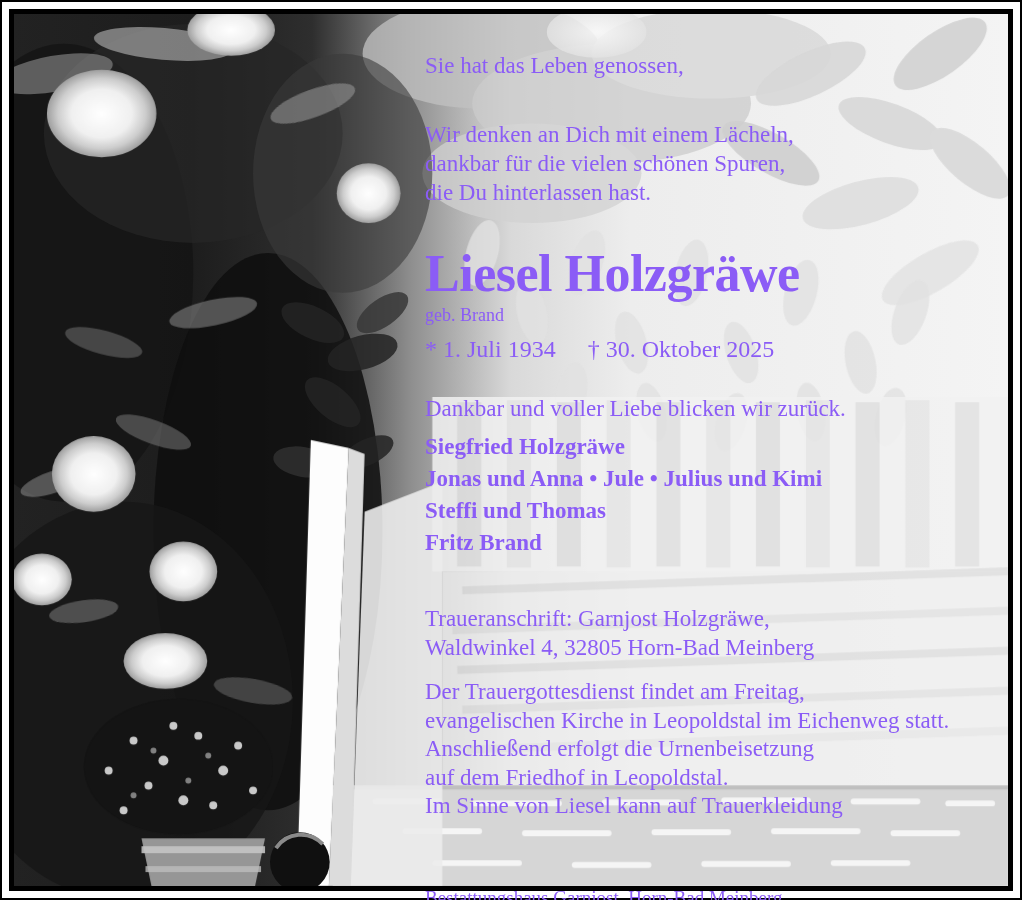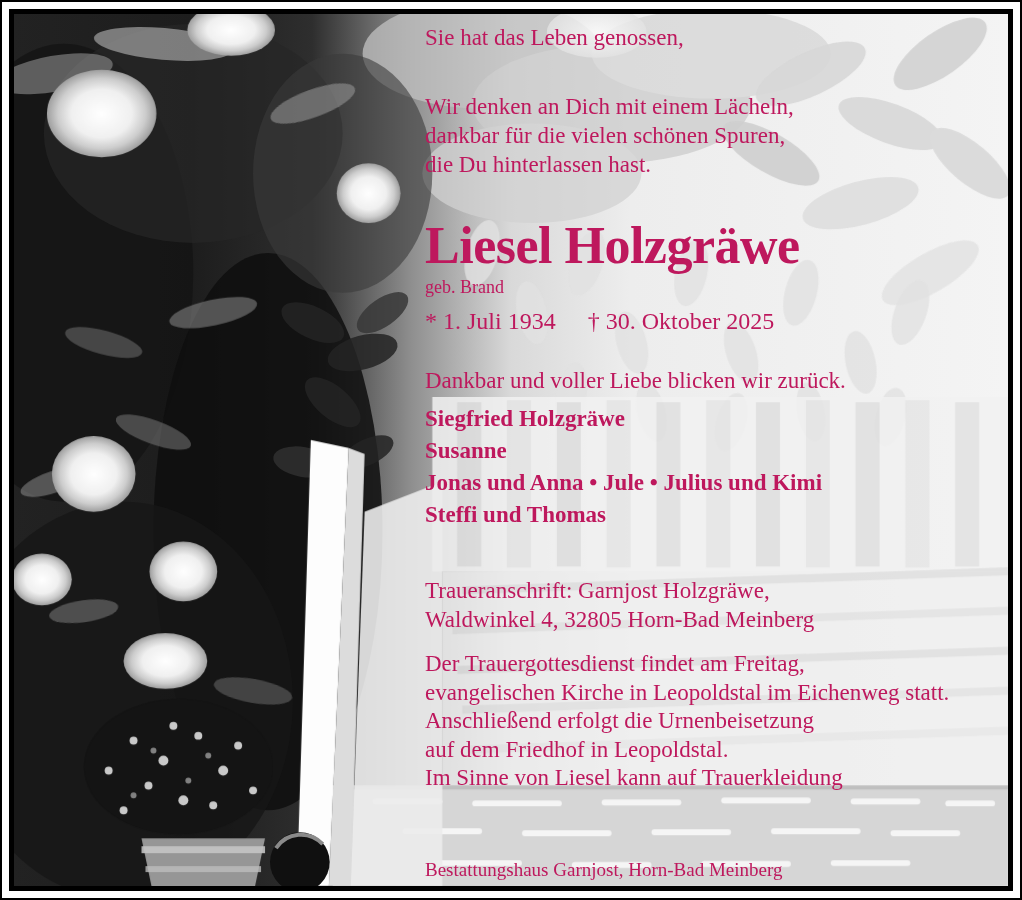--- a/index.html
+++ b/index.html
@@ -17,22 +17,23 @@
   }
   .frame-inner {
     position:absolute; inset:7px;
     border:5px solid #000;
     overflow:hidden;
     background:#f4f4f4;
   }
   .photo { position:absolute; inset:0; width:100%; height:100%; display:block; }
 
   .text-layer {
-    position:absolute; inset:0; z-index:5; color:#be185d;
+    position:absolute; inset:0; z-index:5; color:#8b5cf6;
     pointer-events:none;
+    margin-top:28px;
   }
   .blk { position:absolute; left:425px; white-space:nowrap; }
   .verse  { font-size:23px; line-height:29px; }
   .name   { font-size:52px; line-height:56px; font-weight:700; letter-spacing:-0.5px; margin:0; }
   .maiden { font-size:18px; line-height:26px; }
   .dates  { font-size:24px; line-height:30px; }
   .dates .death { margin-left:26px; }
   .intro  { font-size:23px; line-height:29px; }
   .members { font-size:23px; line-height:32px; font-weight:700; }
   .address { font-size:23px; line-height:29px; }
@@ -249,23 +250,23 @@
 
     <div class="blk dates" style="top:306px">
       <span>* 1. Juli 1934</span>
       <span class="death">† 30. Oktober 2025</span>
     </div>
 
     <div class="blk intro" style="top:366px">Dankbar und voller Liebe blicken wir zurück.</div>
 
     <div class="blk members" style="top:403px">
       <div>Siegfried Holzgräwe</div>
-      <div>Susanne</div>
       <div>Jonas und Anna • Jule • Julius und Kimi</div>
       <div>Steffi und Thomas</div>
+      <div>Fritz Brand</div>
     </div>
 
     <div class="blk address" style="top:576px">
       <div>Traueranschrift: Garnjost Holzgräwe,</div>
       <div>Waldwinkel 4, 32805 Horn-Bad Meinberg</div>
     </div>
 
     <div class="blk service" style="top:650px">
       <div>Der Trauergottesdienst findet am Freitag,</div>
       <div>evangelischen Kirche in Leopoldstal im Eichenweg statt.</div>

